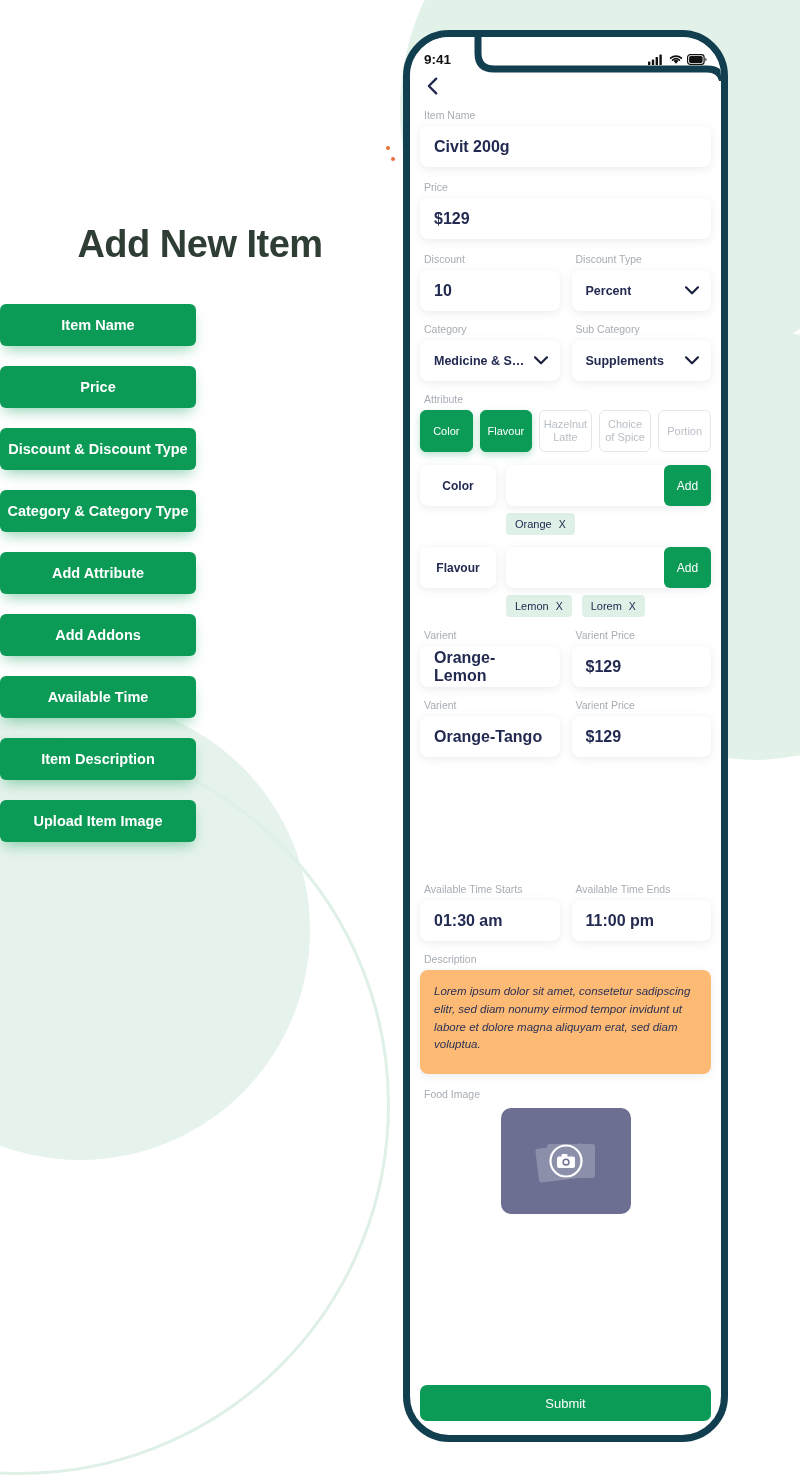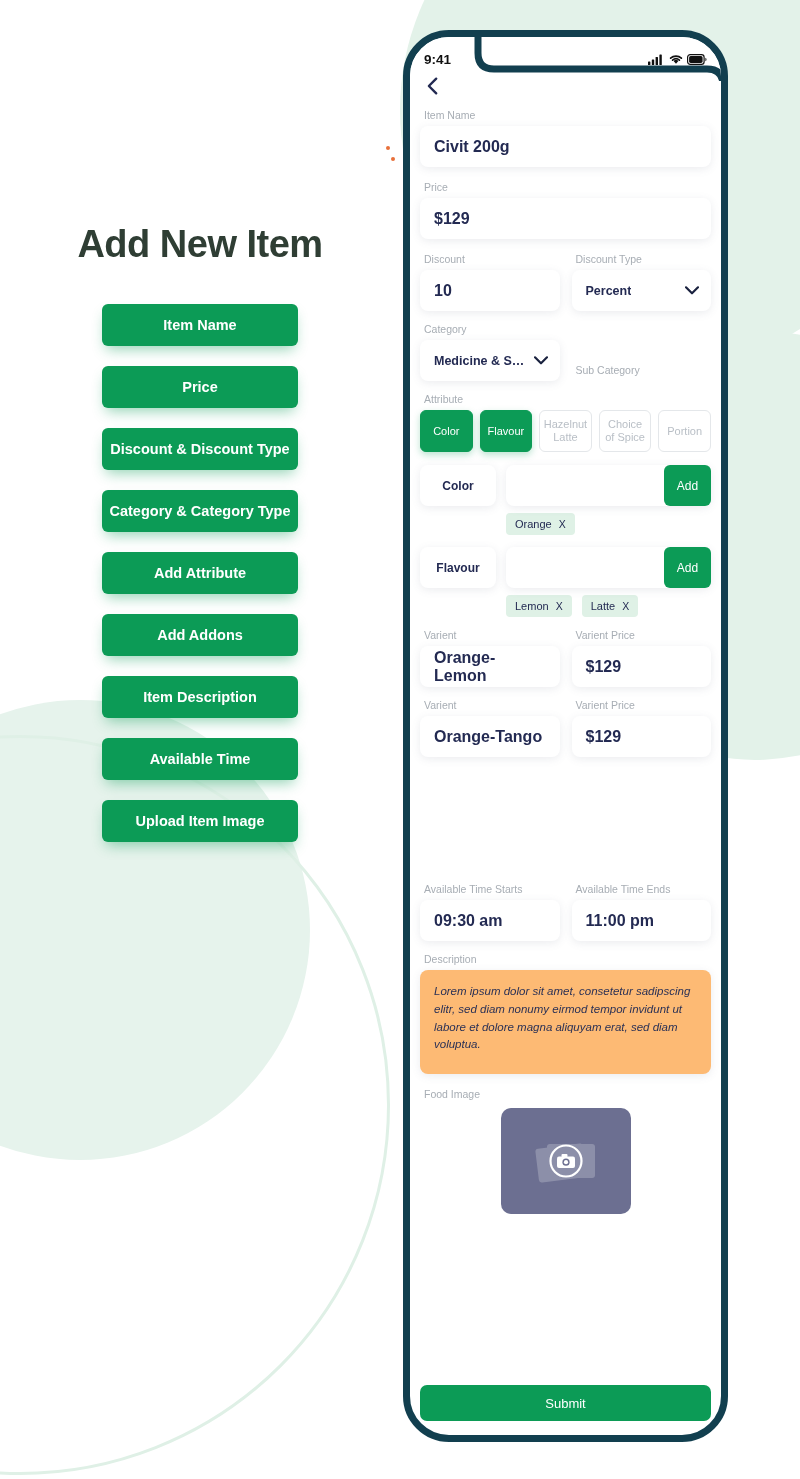--- a/index.html
+++ b/index.html
@@ -30,21 +30,21 @@
   .ring-left {
     position:absolute; left:-350px; top:735px;
     width: 740px; height: 740px; border-radius:50%;
     border: 3px solid #dff0e6; z-index:0;
   }
 
   
   .left-panel {
     position:absolute; left:0; top:0; width:400px; height:1065px;
     z-index:2;
-    display:flex; flex-direction:column; align-items:center;
+    display:flex; flex-direction:column; 
     justify-content:center;
   }
   .main-title {
     font-size: 38px; font-weight: bold; color:#2f3e34;
     letter-spacing:-0.5px; margin-bottom: 38px; text-align:center;
   }
   .btn-list { display:flex; flex-direction:column; gap:20px; }
   .green-btn {
     width: 196px; height: 42px; border-radius: 6px;
     background:#0f9d58; background:#0c9b56;
@@ -187,22 +187,22 @@
 
   <div class="left-panel">
     <div class="main-title">Add New Item</div>
     <div class="btn-list">
       <button class="green-btn">Item Name</button>
       <button class="green-btn">Price</button>
       <button class="green-btn">Discount &amp; Discount Type</button>
       <button class="green-btn">Category &amp; Category Type</button>
       <button class="green-btn">Add Attribute</button>
       <button class="green-btn">Add Addons</button>
+      <button class="green-btn">Available Time</button>
       <button class="green-btn">Item Description</button>
-      <button class="green-btn">Available Time</button>
       <button class="green-btn">Upload Item Image</button>
     </div>
   </div>
 
   <div class="dot" style="left:386px; top:146px;"></div>
   <div class="dot" style="left:391px; top:157px;"></div>
 
   <div class="phone">
 
     <div class="notch-wrap">
@@ -274,20 +274,26 @@
           <div class="field-label">Category</div>
           <div class="select-card">
             <span class="val">Medicine &amp; Supplim...</span>
             <svg class="chev" width="14" height="9" viewBox="0 0 14 9">
               <path d="M1 1.3 L7 7.3 L13 1.3" fill="none" stroke="#1b2340" stroke-width="2.2" stroke-linecap="round" stroke-linejoin="round"></path>
             </svg>
           </div>
         </div>
         <div>
           <div class="field-label">Sub Category</div>
+          <div class="select-card">
+            <span class="val">Supplements</span>
+            <svg class="chev" width="14" height="9" viewBox="0 0 14 9">
+              <path d="M1 1.3 L7 7.3 L13 1.3" fill="none" stroke="#1b2340" stroke-width="2.2" stroke-linecap="round" stroke-linejoin="round"></path>
+            </svg>
+          </div>
         </div>
       </div>
 
       <div class="mt12">
         <div class="field-label">Attribute</div>
         <div class="attr-row">
           <div class="attr-chip on">Color</div>
           <div class="attr-chip on">Flavour</div>
           <div class="attr-chip off">Hazelnut Latte</div>
           <div class="attr-chip off">Choice of Spice</div>
@@ -318,21 +324,21 @@
             <div style="flex:1; padding:0 14px; font-size:12.5px; color:#bdc3cb;"></div>
             <button class="add-btn">Add</button>
           </div>
         </div>
         <div class="tag-row">
           <div class="tag">
             <span>Lemon</span>
             <span class="x">X</span>
           </div>
           <div class="tag">
-            <span>Latte</span>
+            <span>Lorem</span>
             <span class="x">X</span>
           </div>
         </div>
       </div>
 
       <div class="mt12 two-col">
         <div>
           <div class="field-label">Varient</div>
           <div class="input-card">Orange-Lemon</div>
         </div>
@@ -349,21 +355,21 @@
         </div>
         <div>
           <div class="field-label">Varient Price</div>
           <div class="input-card">$129</div>
         </div>
       </div>
 
       <div class="two-col" style="margin-top:126px;">
         <div>
           <div class="field-label">Available Time Starts</div>
-          <div class="input-card">09:30 am</div>
+          <div class="input-card">01:30 am</div>
         </div>
         <div>
           <div class="field-label">Available Time Ends</div>
           <div class="input-card">11:00 pm</div>
         </div>
       </div>
 
       <div class="mt12">
         <div class="field-label">Description</div>
         <div class="textarea-card">Lorem ipsum dolor sit amet, consetetur sadipscing elitr, sed diam nonumy eirmod tempor invidunt ut labore et dolore magna aliquyam erat, sed diam voluptua.</div>

